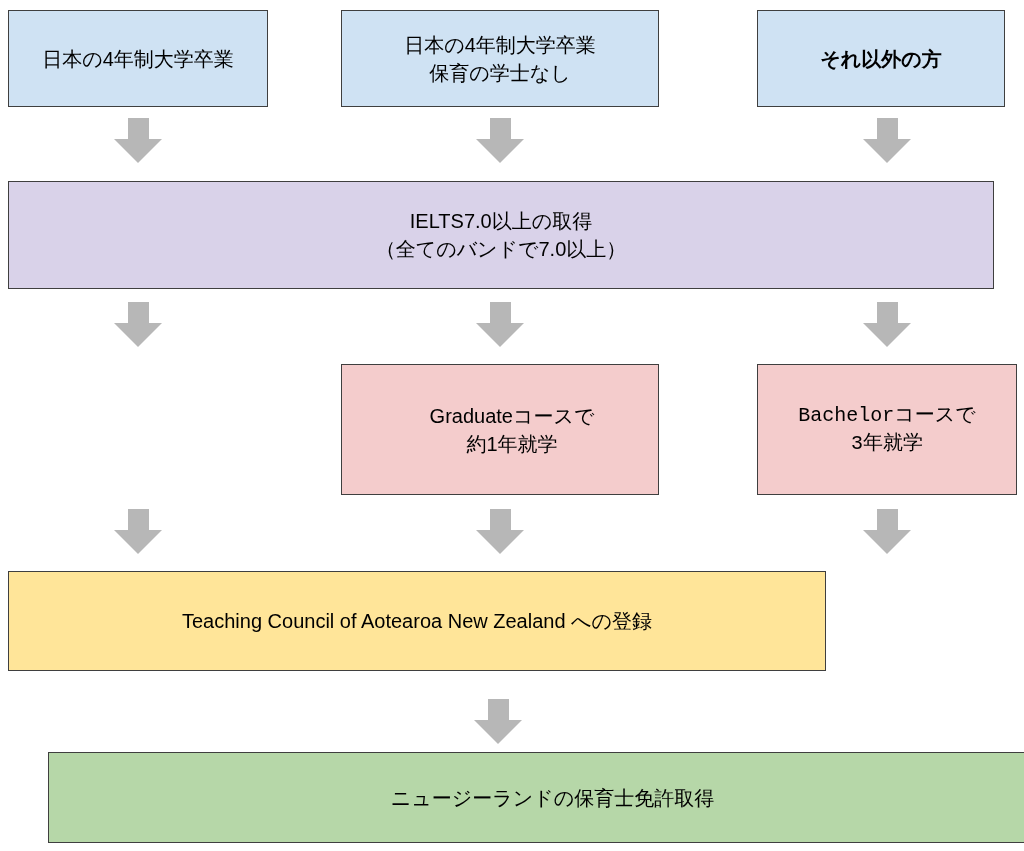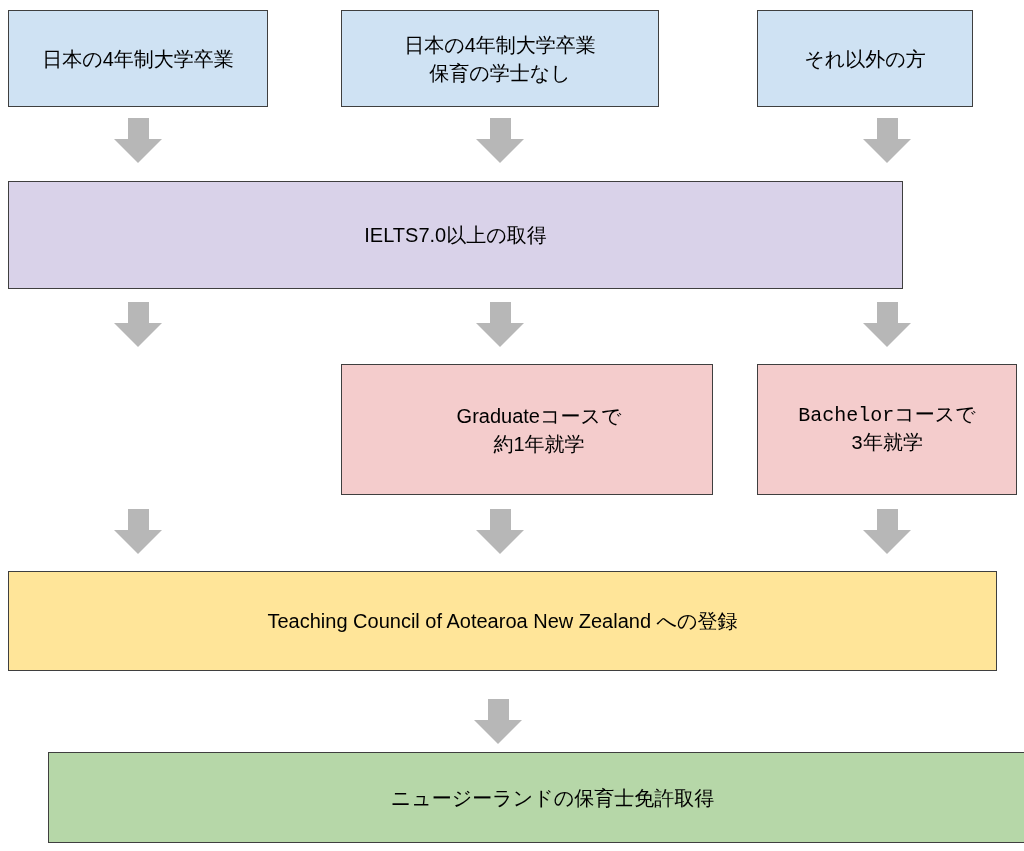--- a/index.html
+++ b/index.html
@@ -31,26 +31,26 @@
   }
   .fill-blue   { background: #cfe2f3; }
   .fill-purple { background: #d9d2e9; }
   .fill-pink   { background: #f4cccc; }
   .fill-yellow { background: #ffe599; }
   .fill-green  { background: #b6d7a8; margin-left: 40px; }
 
   
   .pos-src1 { left: 8px;   top: 10px;  width: 260px;  height: 97px; }
   .pos-src2 { left: 341px; top: 10px;  width: 318px;  height: 97px; }
-  .pos-src3 { left: 757px; top: 10px;  width: 216px;  height: 97px; }
-  .pos-ielts{ left: 8px;   top: 181px; width: 895px; height: 108px; }
+  .pos-src3 { left: 757px; top: 10px;  width: 248px;  height: 97px; font-weight: bold; }
+  .pos-ielts{ left: 8px;   top: 181px; width: 986px; height: 108px; }
   .pos-path1{ left: 8px;   top: 364px; width: 260px;  height: 131px; }
-  .pos-path2{ left: 341px; top: 364px; width: 372px;  height: 131px; padding-left: 24px; }
+  .pos-path2{ left: 341px; top: 364px; width: 318px;  height: 131px; padding-left: 24px; }
   .pos-path3{ left: 757px; top: 364px; width: 260px;  height: 131px; font-family: Liberation Mono, monospace; }
-  .pos-reg  { left: 8px;   top: 571px; width: 989px; height: 100px; }
+  .pos-reg  { left: 8px;   top: 571px; width: 818px; height: 100px; }
   .pos-out  { left: 8px;   top: 752px; width: 1009px; height: 91px; }
 
   
   .arrow {
     position: absolute;
     width: 48px;
     height: 45px;
   }
   .arrow .stem {
     width: 21px;
@@ -101,20 +101,21 @@
     <div class="stem"></div>
     <div class="head"></div>
   </div>
   <div class="arrow pos-a1c3">
     <div class="stem"></div>
     <div class="head"></div>
   </div>
 
   <div class="node fill-purple pos-ielts">
     <div>IELTS7.0以上の取得</div>
+    <div>（全てのバンドで7.0以上）</div>
   </div>
 
   <div class="arrow pos-a2c1">
     <div class="stem"></div>
     <div class="head"></div>
   </div>
   <div class="arrow pos-a2c2">
     <div class="stem"></div>
     <div class="head"></div>
   </div>

